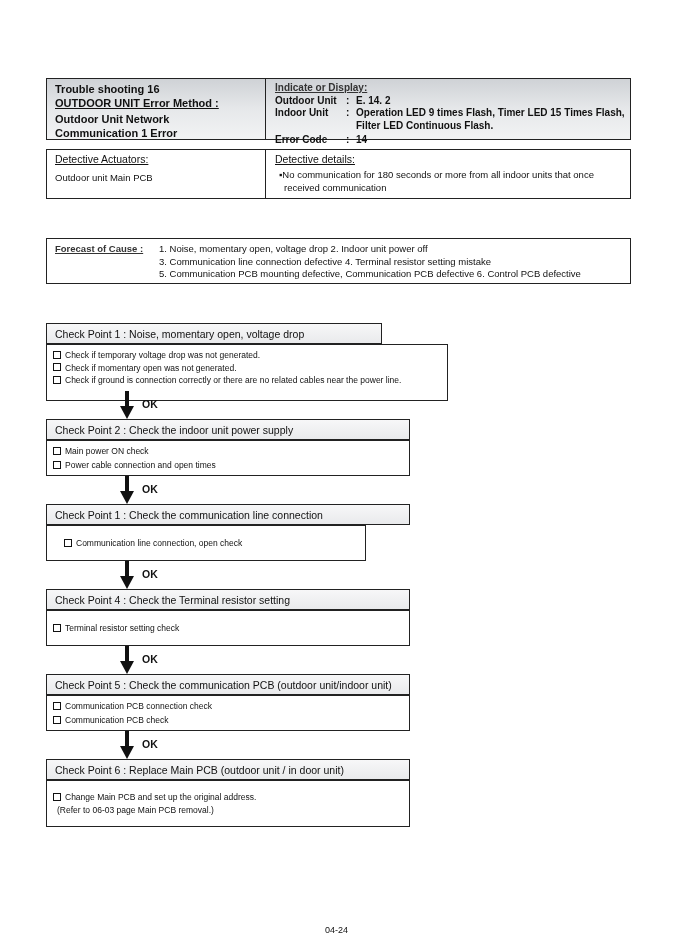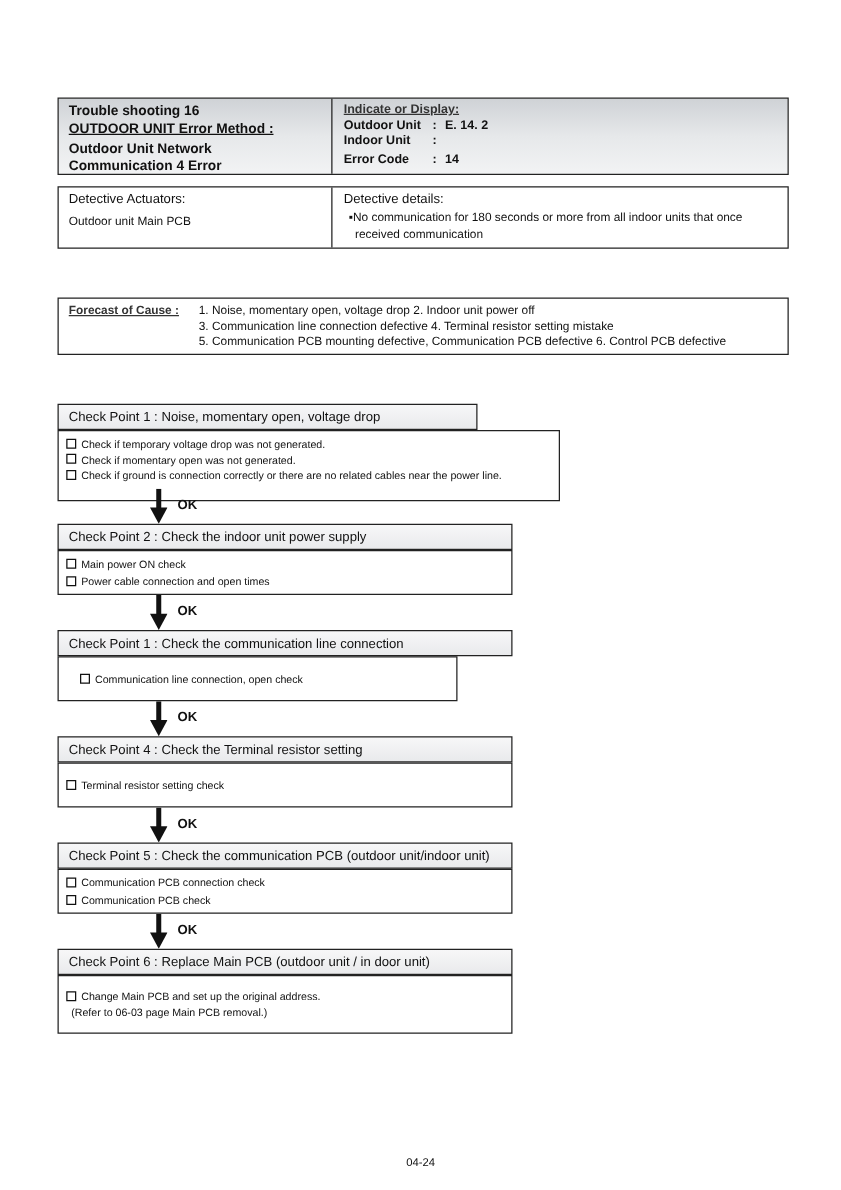--- a/index.html
+++ b/index.html
@@ -13,21 +13,21 @@
   .hdr-left { width:210px; border-right:1px solid #222; padding:4px 0 0 8px; font-weight:bold; font-size:11px; line-height:13.5px; }
   .hdr-right { flex:1; padding:3px 0 0 9px; font-size:10px; line-height:12.5px; font-weight:bold; }
   .u { text-decoration:underline; }
   .row { display:flex; }
   .lbl { width:71px; flex:none; }
   .sep { width:10px; flex:none; }
 
   .det { left:46px; top:149px; width:585px; height:50px; border:1px solid #222; display:flex; font-size:9.5px; }
   .det-left { width:210px; border-right:1px solid #222; padding:3px 0 0 8px; }
   .det-right { flex:1; padding:3px 0 0 9px; }
-  .det h4 { margin:0 0 7px 0; font-size:10.5px; font-weight:normal; }
+  .det h4 { margin:0 0 7px 0; font-size:10.5px; font-weight:normal; text-decoration:underline; }
   .det-right h4 { margin-bottom:4px; }
   .bullet-line { padding-left:4px; line-height:12.5px; }
 
   .fc { left:46px; top:238px; width:585px; height:46px; border:1px solid #222; display:flex; padding:4px 0 0 8px; font-size:9.5px; line-height:12.5px; }
   .fc-lbl { width:104px; flex:none; font-weight:bold; text-decoration:underline; color:#333; }
 
   
   .cp-head { border:1px solid #222; background:linear-gradient(180deg,#f7f7f8 0%,#e9eaec 100%);
              font-size:10.5px; padding:4px 0 0 8px; height:21px; }
   .cp-body { border:1px solid #222; border-top:none; font-size:8.5px; padding:5px 0 0 6px; line-height:13px; }
@@ -37,32 +37,36 @@
   .pgnum { font-size:9px; left:0; width:673px; text-align:center; top:925px; }
 </style>
 </head>
 <body>
 
 <div class="abs hdr">
   <div class="hdr-left">
     <div>Trouble shooting  16</div>
     <div class="u" style="margin-bottom:3px;">OUTDOOR UNIT Error Method :</div>
     <div>Outdoor Unit Network</div>
-    <div>Communication 4 Error</div>
+    <div>Communication 1 Error</div>
   </div>
   <div class="hdr-right">
     <div class="u" style="color:#333;">Indicate or Display:</div>
     <div class="row">
       <span class="lbl">Outdoor Unit</span>
       <span class="sep">:</span>
       <span>E. 14. 2</span>
     </div>
     <div class="row">
       <span class="lbl">Indoor Unit</span>
       <span class="sep">:</span>
+      <span>
+        <span>Operation LED 9 times Flash, Timer LED 15 Times Flash,</span><br>
+        <span>Filter LED Continuous Flash.</span>
+      </span>
     </div>
     <div class="row" style="margin-top:2px;">
       <span class="lbl">Error Code</span>
       <span class="sep">:</span>
       <span>14</span>
     </div>
   </div>
 </div>
 
 <div class="abs det">

